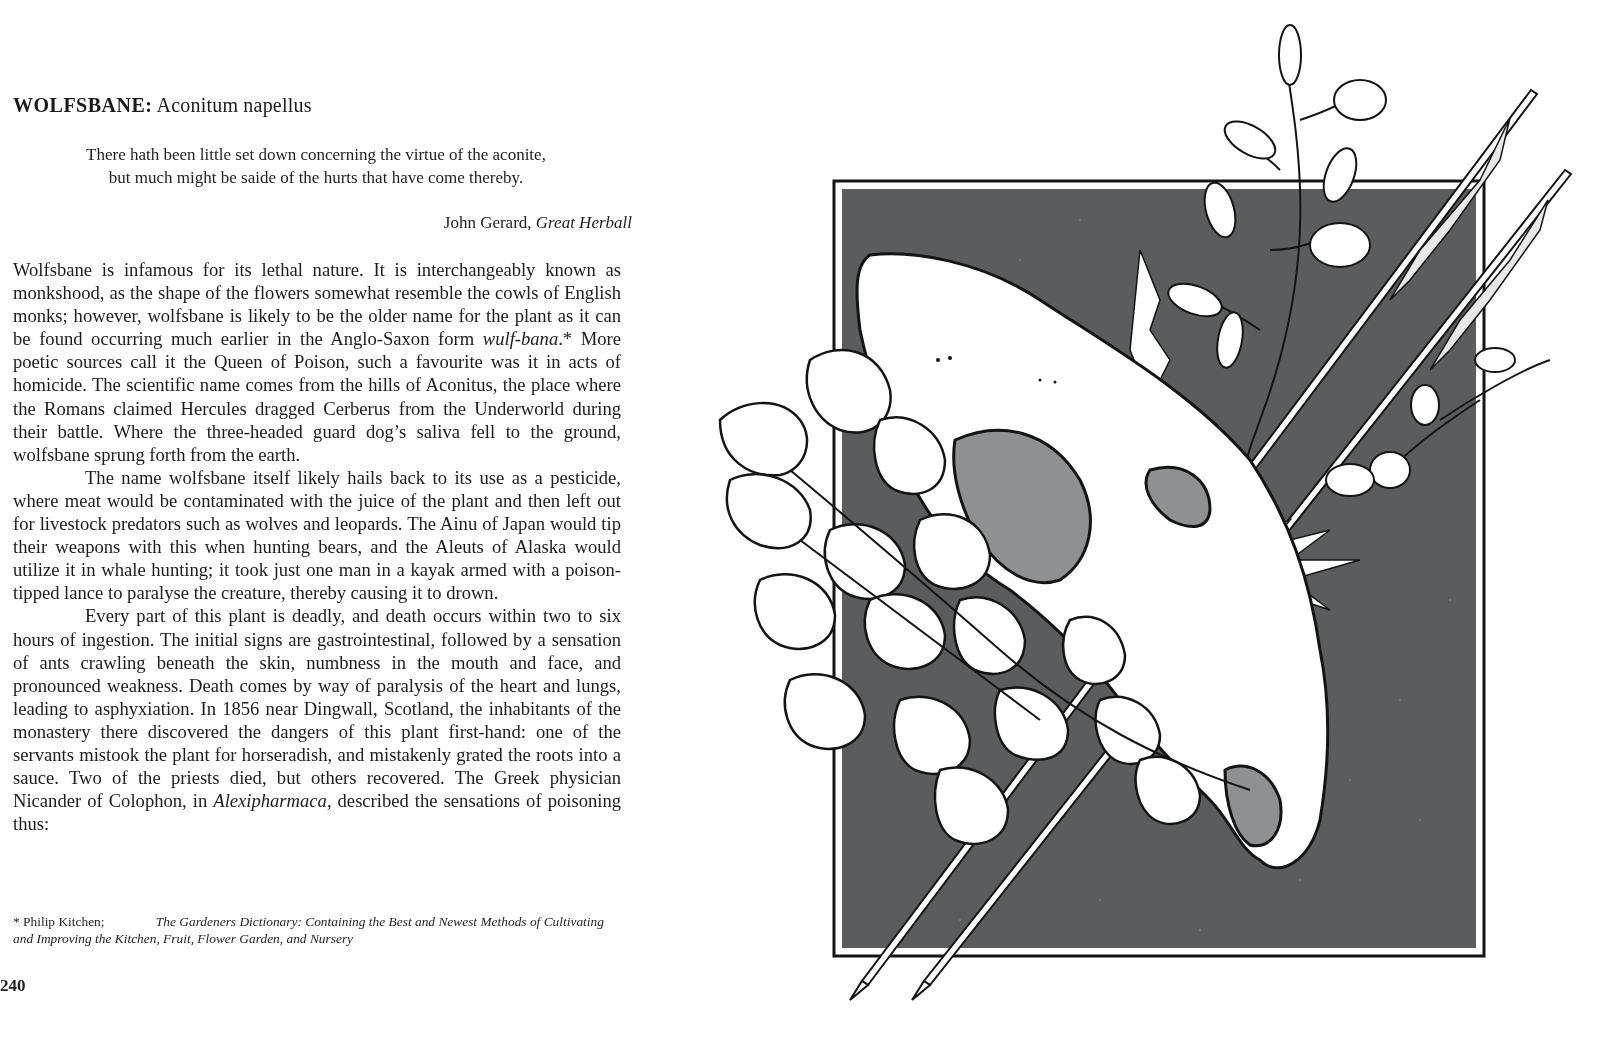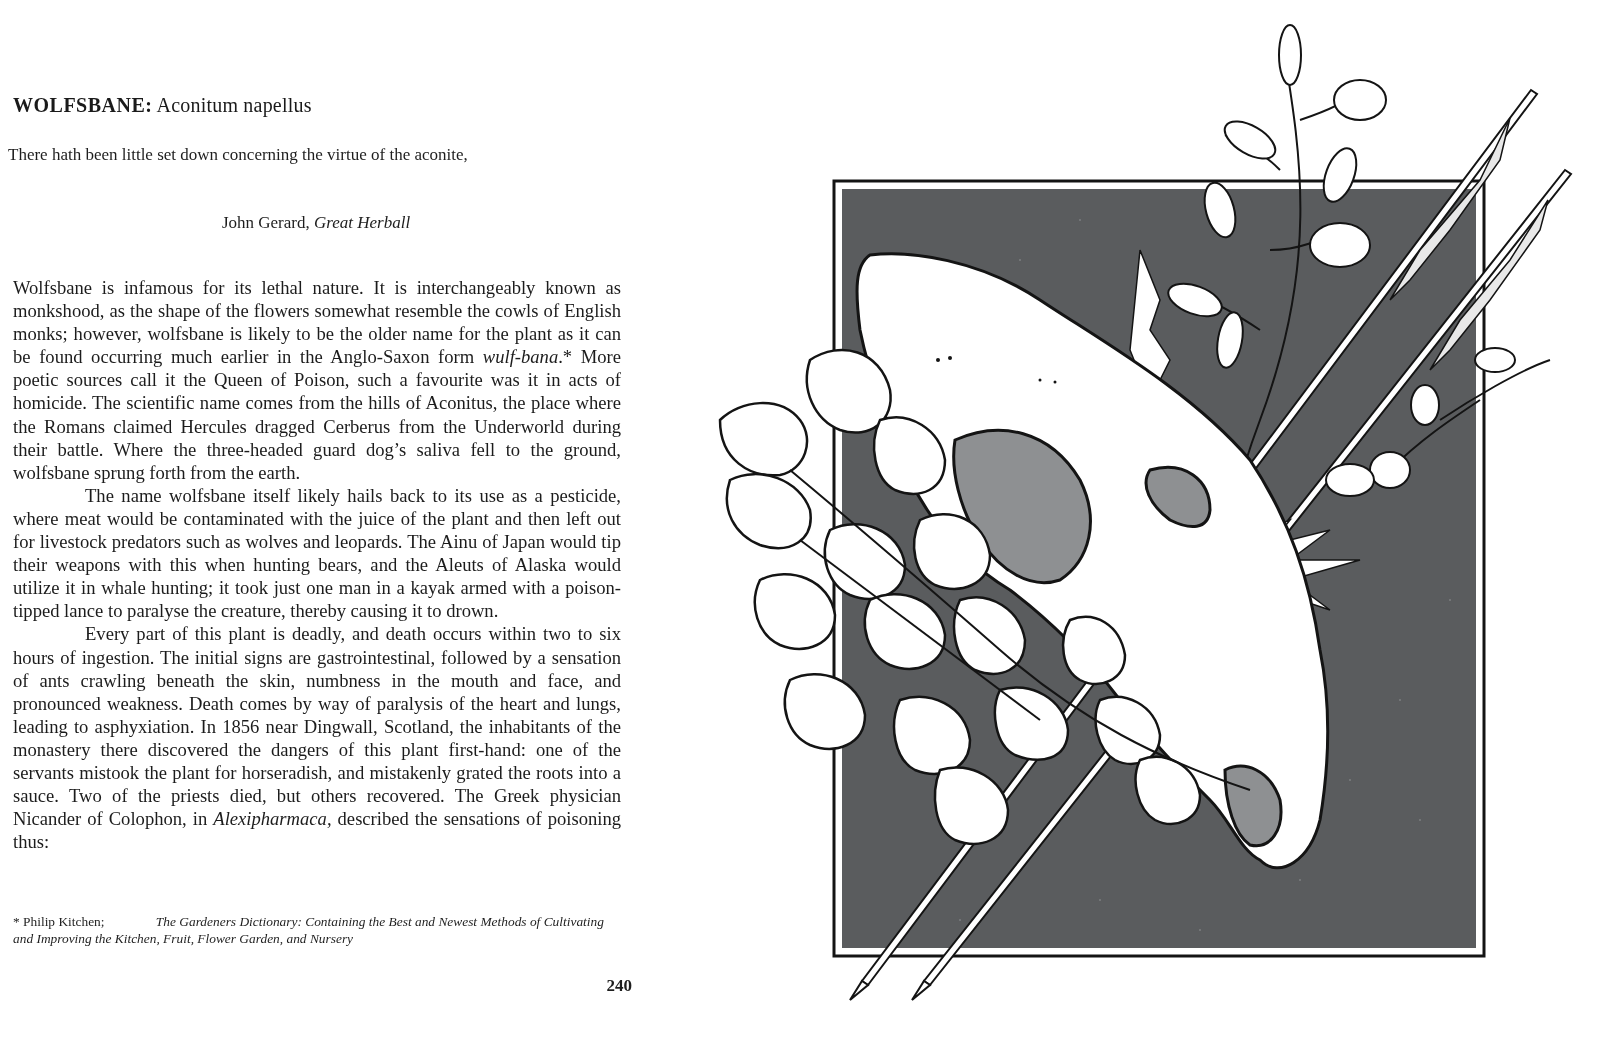--- a/index.html
+++ b/index.html
@@ -34,53 +34,52 @@
     }
     .heading .common {
       font-weight: bold;
       letter-spacing: 0.5px;
     }
     .heading .latin {
       font-weight: normal;
     }
     .epigraph {
       position: absolute;
-      left: 8px;
+      left: 0;
       width: 632px;
       top: 143px;
-      text-align: left;
+      text-align: center;
       font-family: "Liberation Serif", serif;
       font-size: 17px;
       line-height: 23px;
       color: #1e1e1e;
     }
     .attribution {
       position: absolute;
       left: 0;
       width: 632px;
       top: 213px;
-      text-align: center;
+      text-align: right;
       font-family: "Liberation Serif", serif;
       font-size: 17px;
       color: #1e1e1e;
     }
     .attribution em {
       font-style: italic;
     }
     .body-text {
       position: absolute;
       left: 13px;
       top: 258px;
       width: 608px;
       font-family: "Liberation Serif", serif;
       font-size: 18.6px;
       line-height: 23.1px;
       text-align: justify;
       color: #1c1c1c;
-      margin-top: 18px;
     }
     .body-text p {
       margin: 0;
     }
     .body-text p.indent {
       text-indent: 72px;
     }
     .body-text em {
       font-style: italic;
     }
@@ -96,21 +95,21 @@
     }
     .footnote em {
       font-style: italic;
       margin-left: 48px;
     }
     .page-number {
       position: absolute;
       left: 0;
       width: 632px;
       top: 976px;
-      text-align: right;
+      text-align: left;
       font-family: "Liberation Serif", serif;
       font-size: 17px;
       font-weight: bold;
       color: #1e1e1e;
     }
     .illustration {
       position: absolute;
       left: 700px;
       top: 0;
       width: 898px;
@@ -121,20 +120,21 @@
 <body>
 
 <div class="page-left">
   <div class="heading">
     <span class="common">WOLFSBANE:</span>
     <span class="latin">Aconitum napellus</span>
   </div>
 
   <div class="epigraph">
     <div>There hath been little set down concerning the virtue of the aconite,</div>
+    <div>but much might be saide of the hurts that have come thereby.</div>
   </div>
 
   <div class="attribution">
     <span>John Gerard,</span>
     <em>Great Herball</em>
   </div>
 
   <div class="body-text">
     <p><span>Wolfsbane is infamous for its lethal nature. It is interchangeably known as monkshood, as the shape of the flowers somewhat resemble the cowls of English monks; however, wolfsbane is likely to be the older name for the plant as it can be found occurring much earlier in the Anglo-Saxon form </span><em>wulf-bana</em><span>.* More poetic sources call it the Queen of Poison, such a favourite was it in acts of homicide. The scientific name comes from the hills of Aconitus, the place where the Romans claimed Hercules dragged Cerberus from the Underworld during their battle. Where the three-headed guard dog’s saliva fell to the ground, wolfsbane sprung forth from the earth.</span></p>
     <p class="indent">The name wolfsbane itself likely hails back to its use as a pesticide, where meat would be contaminated with the juice of the plant and then left out for livestock predators such as wolves and leopards. The Ainu of Japan would tip their weapons with this when hunting bears, and the Aleuts of Alaska would utilize it in whale hunting; it took just one man in a kayak armed with a poison-tipped lance to paralyse the creature, thereby causing it to drown.</p>

